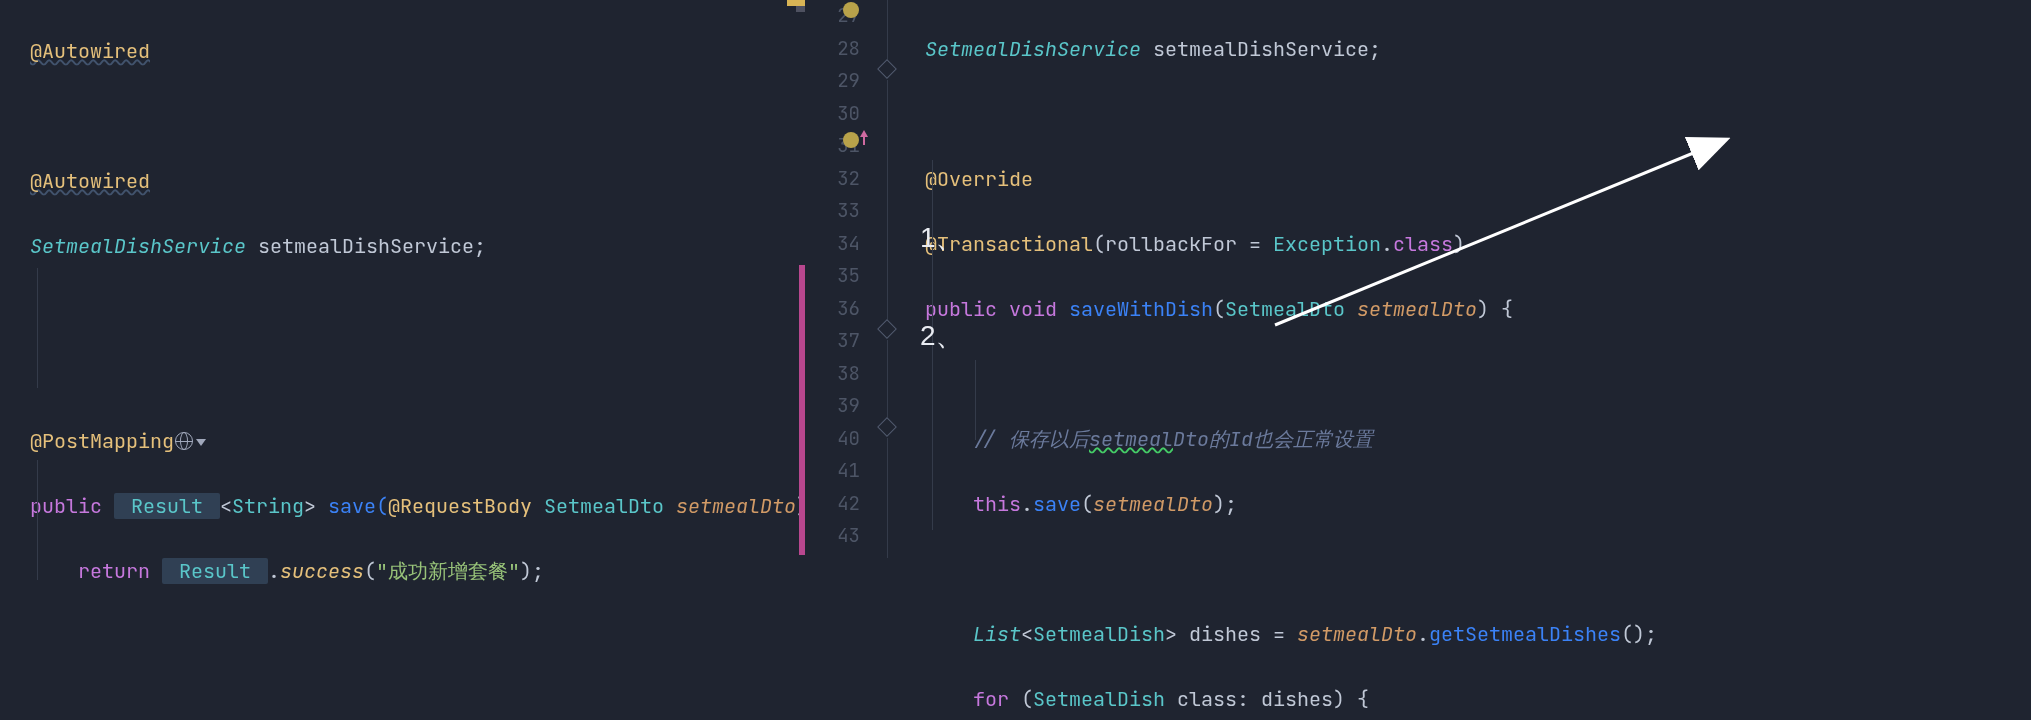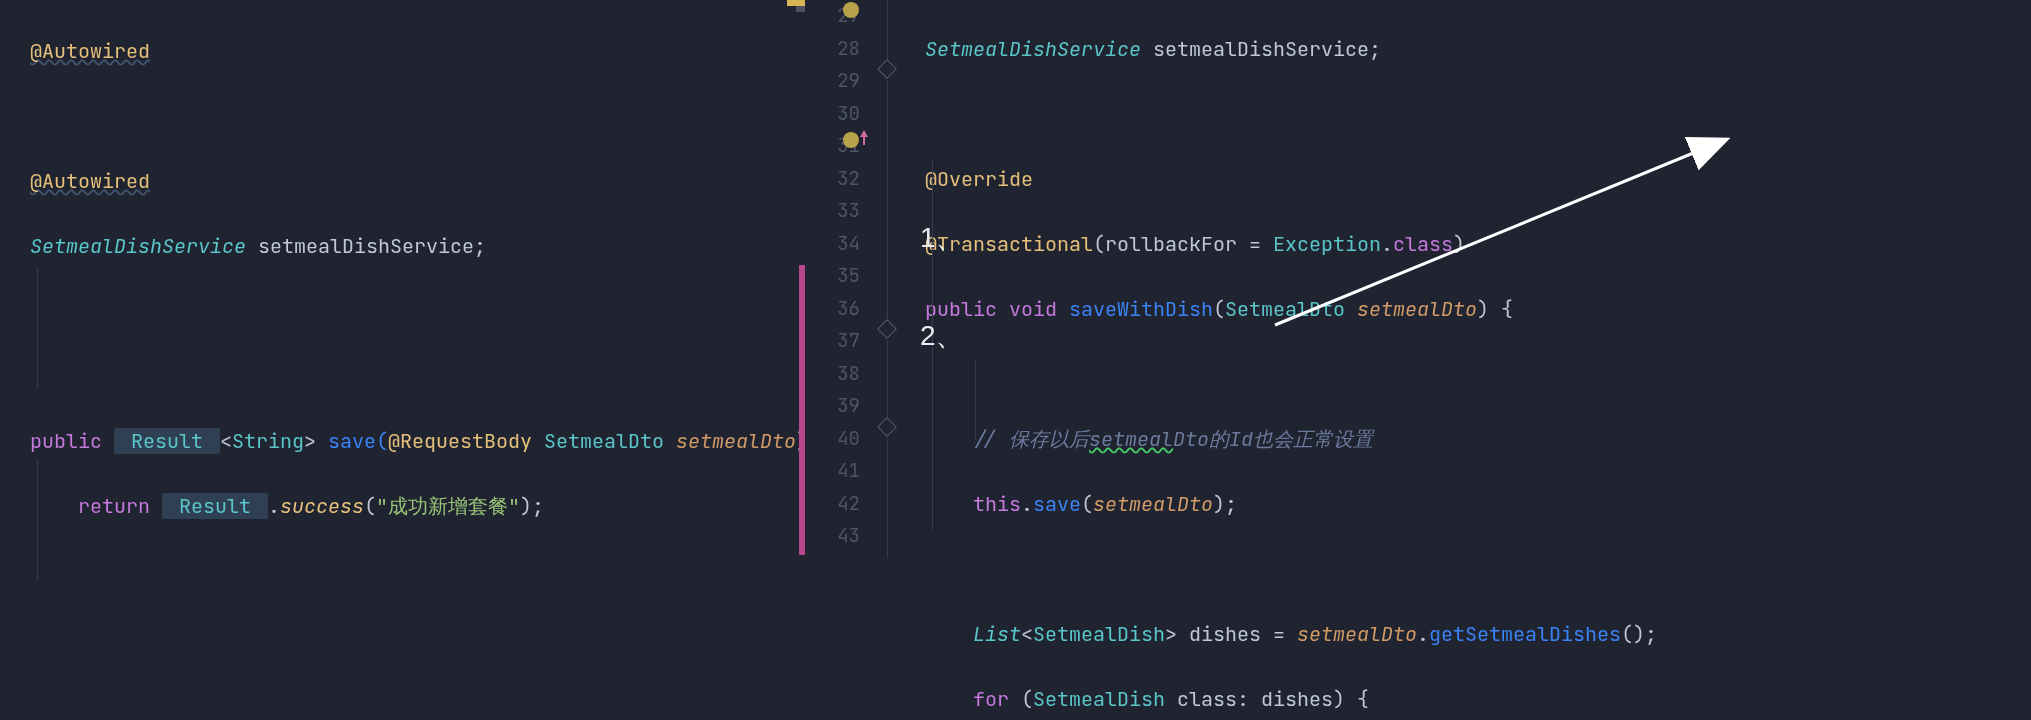--- a/index.html
+++ b/index.html
@@ -201,20 +201,21 @@
     <div class="indent-guide" style="left:37px;top:268px;height:120px;"></div>
     <div class="indent-guide" style="left:37px;top:460px;height:120px;"></div>
 
     <div class="code">
 <span class="line"><span class="ann-wave">@Autowired</span></span>
 <span class="line"></span>
 <span class="line"><span class="ann-wave">@Autowired</span></span>
 <span class="line"><span class="type">SetmealDishService</span> <span class="ident">setmealDishService;</span></span>
 <span class="line"></span>
 <span class="line"></span>
+<span class="line"><span class="ann">@PostMapping</span><span class="globe-icon"></span><span class="chev-down"></span></span>
 <span class="line"><span class="kw">public </span><span class="type2 hl">Result</span>&lt;<span class="type2">String</span>&gt;<span class="method"> save(</span><span class="ann">@RequestBody</span><span class="type2"> SetmealDto </span><span class="param">setmealDto</span><span>) {</span></span>
 <span class="line">    <span class="kw">return </span><span class="type2 hl">Result</span><span>.</span><span class="method-i">success</span><span>(</span><span class="str">"成功新增套餐"</span><span>);</span></span>
 
 
 
 
 
 
     </div>
   </div>

